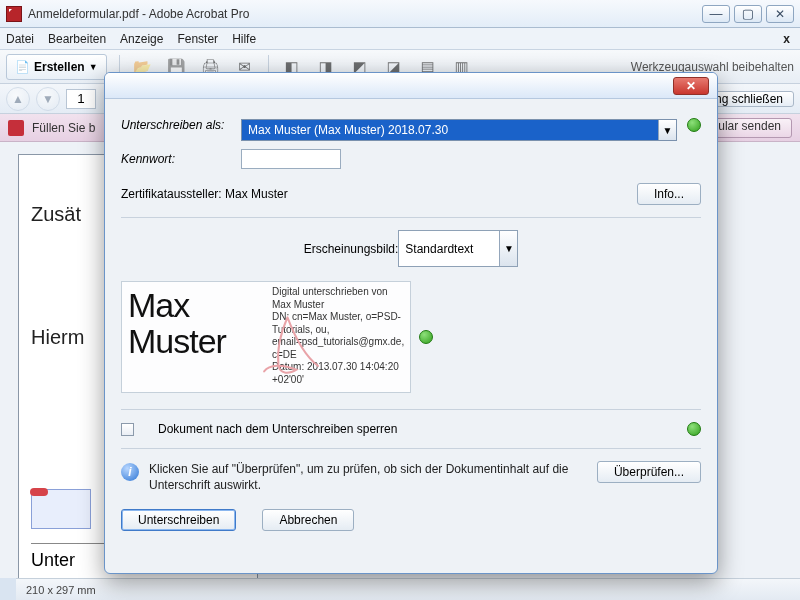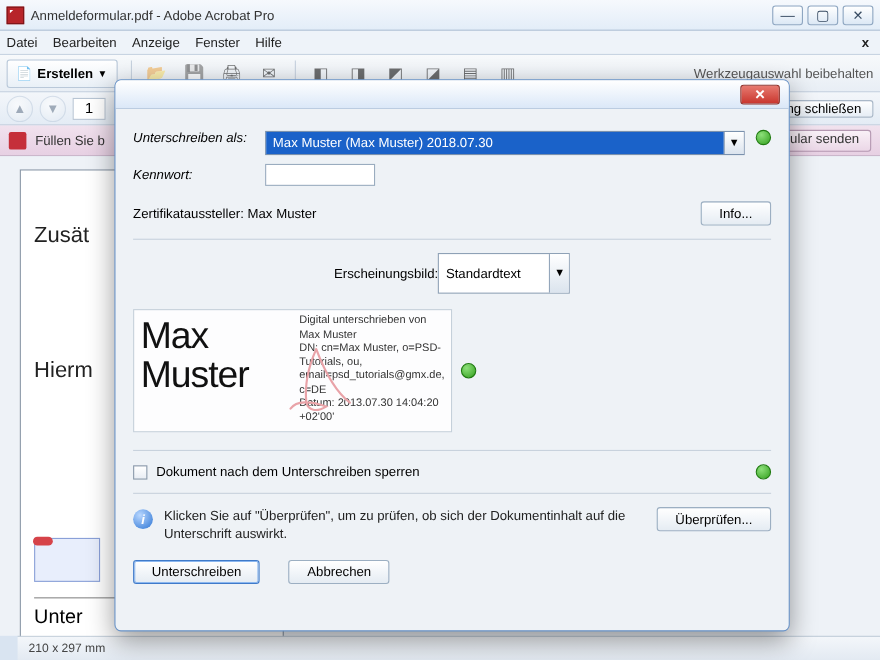--- a/index.html
+++ b/index.html
@@ -337,21 +337,21 @@
     width:68px;height:72px;
     pointer-events:none;
   }
   .sig-meta {
     width:138px;
     font-size:10px;
     color:#333;
     line-height:1.25;
     padding:4px 4px 0 0;
   }
-  .chk-row { display:flex; align-items:center; gap:8px; }
+  .chk-row { display:flex; align-items:center; gap:24px; }
   .chk {
     width:13px;height:13px;
     border:1px solid #8b9aab;
     background:linear-gradient(#fff,#e9eef4);
     cursor:pointer;
   }
   .info-row { display:flex; align-items:flex-start; gap:10px; }
   .info-icon {
     width:18px;height:18px;
     border-radius:50%;

